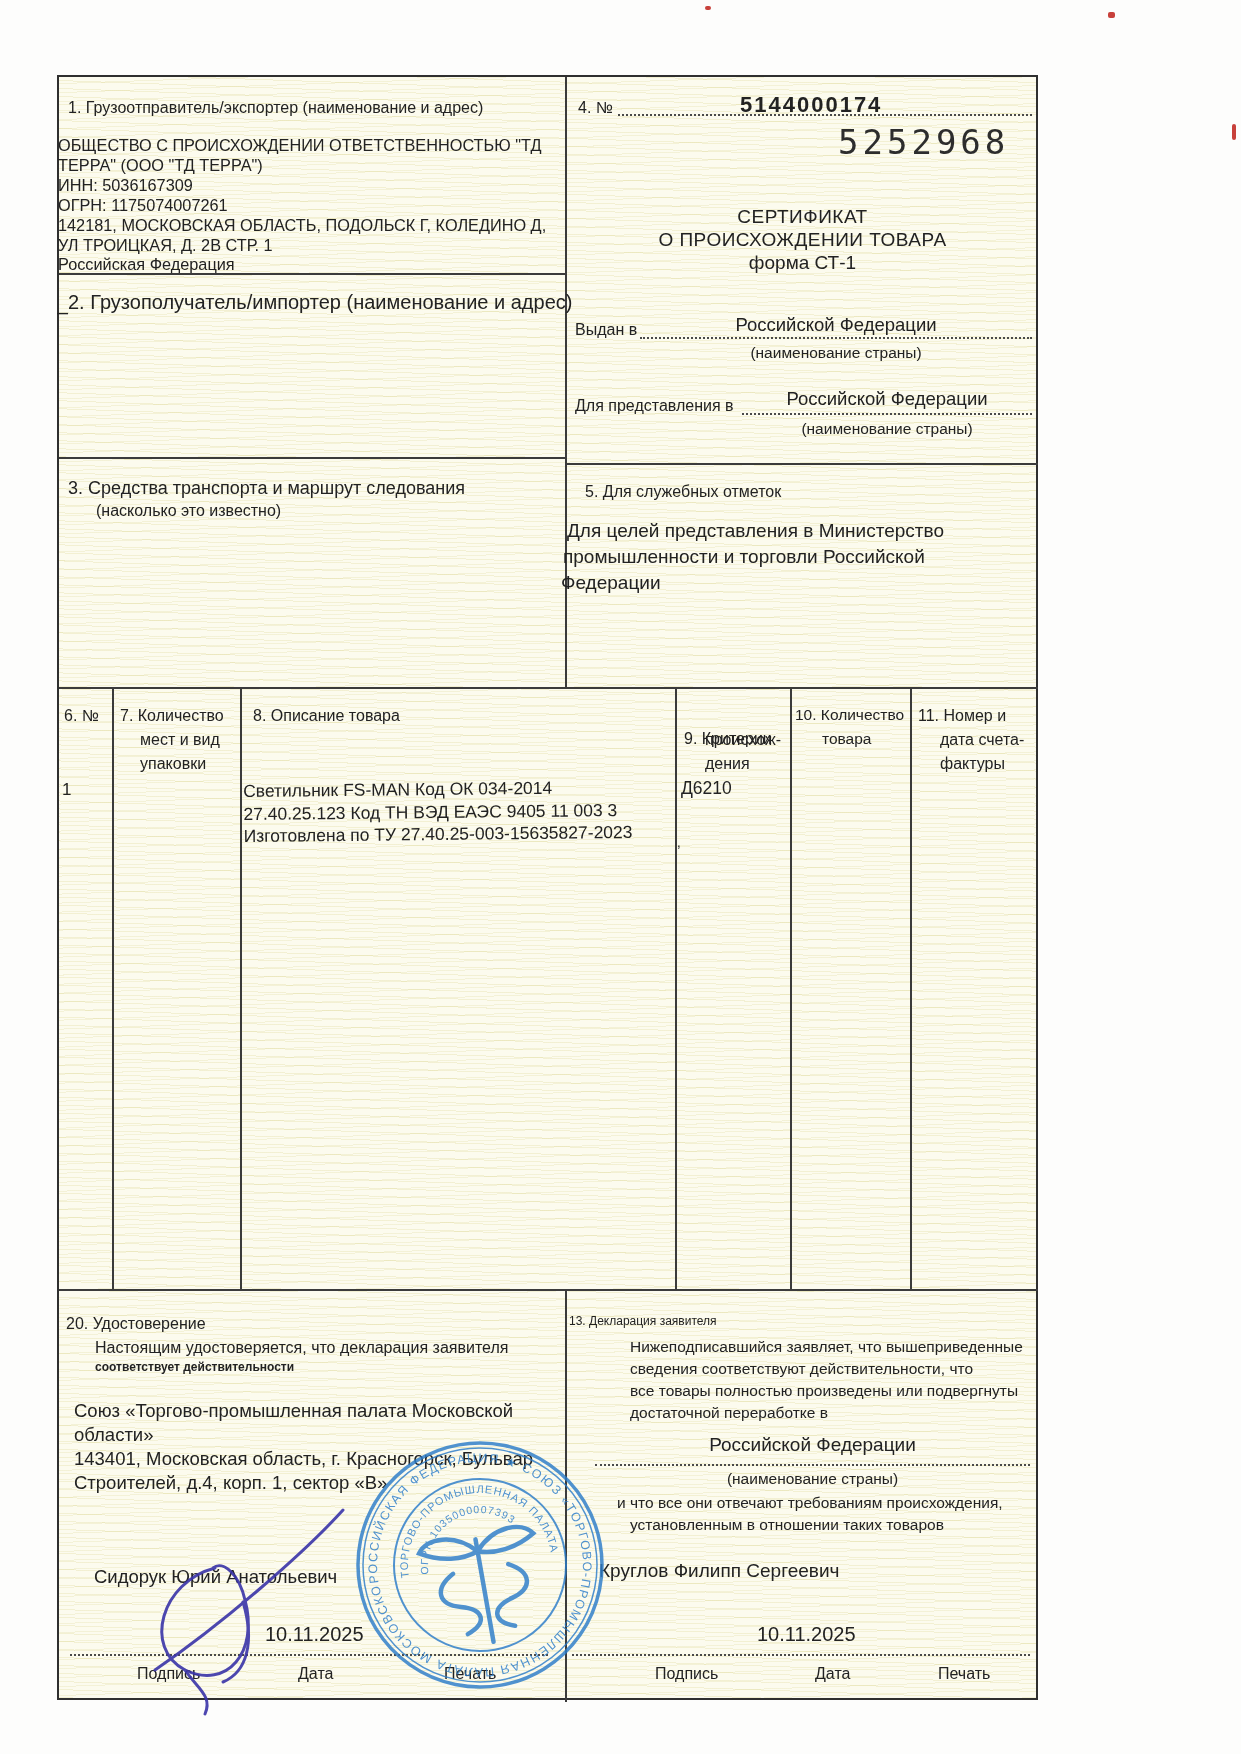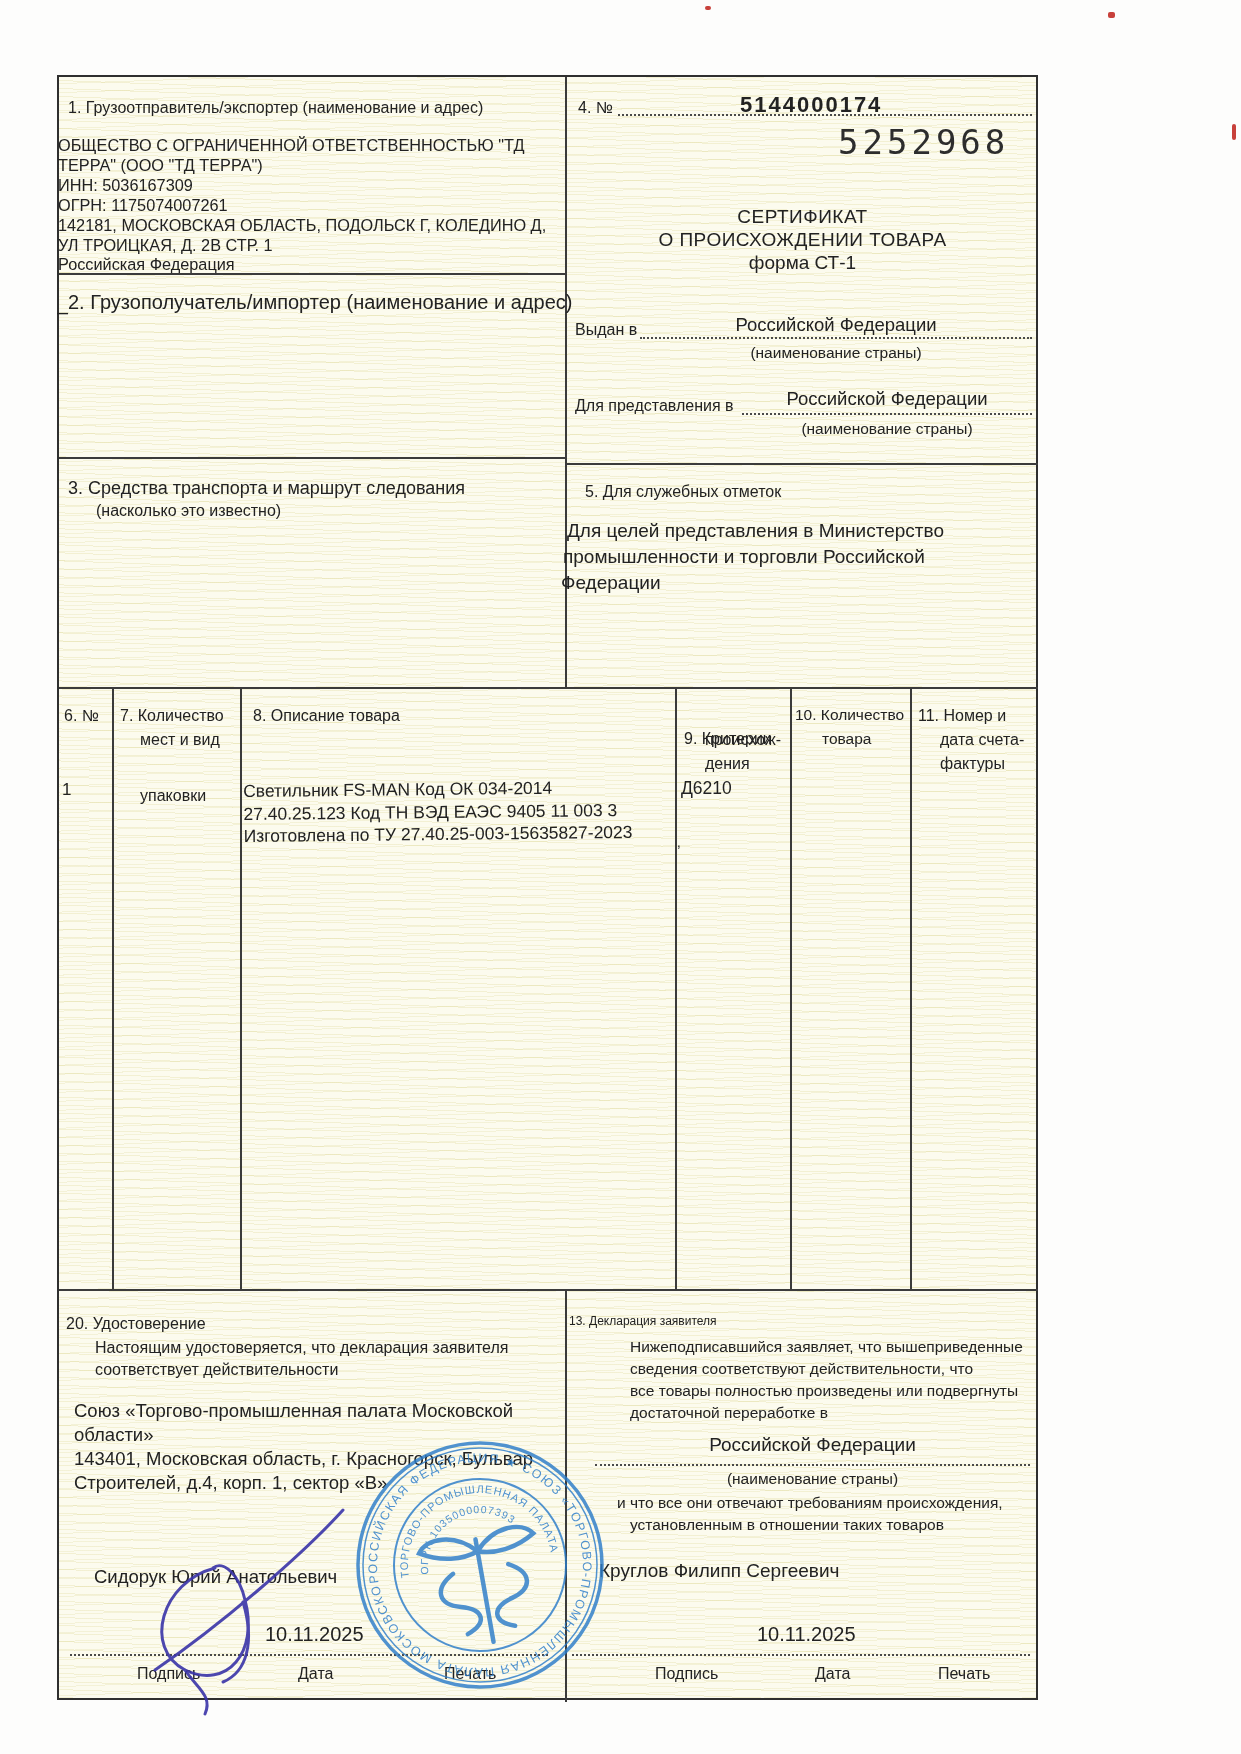--- a/index.html
+++ b/index.html
@@ -38,21 +38,21 @@
   <div class="ln" style="left:59px;top:687px;width:979px;height:2px;"></div>
   <div class="ln" style="left:59px;top:1289px;width:979px;height:2px;"></div>
   <div class="ln" style="left:565px;top:1289px;width:2px;height:413px;"></div>
   <div class="ln" style="left:112px;top:689px;width:2px;height:600px;"></div>
   <div class="ln" style="left:240px;top:689px;width:2px;height:600px;"></div>
   <div class="ln" style="left:675px;top:689px;width:2px;height:600px;"></div>
   <div class="ln" style="left:790px;top:689px;width:2px;height:600px;"></div>
   <div class="ln" style="left:910px;top:689px;width:2px;height:600px;"></div>
 
   <div class="t" style="left:68px;top:98px;font-size:16px;">1. Грузоотправитель/экспортер  (наименование и адрес)</div>
-  <div class="t" style="left:58px;top:136px;font-size:16.3px;">ОБЩЕСТВО С ОГРАНИЧЕННОЙ ОТВЕТСТВЕННОСТЬЮ "ТД</div>
+  <div class="t" style="left:58px;top:136px;font-size:16.3px;">ОБЩЕСТВО С ПРОИСХОЖДЕНИИ ОТВЕТСТВЕННОСТЬЮ "ТД</div>
   <div class="t" style="left:58px;top:156px;font-size:16.3px;">ТЕРРА" (ООО "ТД ТЕРРА")</div>
   <div class="t" style="left:58px;top:176px;font-size:16.3px;">ИНН: 5036167309</div>
   <div class="t" style="left:58px;top:196px;font-size:16.3px;">ОГРН: 1175074007261</div>
   <div class="t" style="left:58px;top:216px;font-size:16.3px;">142181, МОСКОВСКАЯ ОБЛАСТЬ, ПОДОЛЬСК Г, КОЛЕДИНО Д,</div>
   <div class="t" style="left:58px;top:236px;font-size:16.3px;">УЛ ТРОИЦКАЯ, Д. 2В СТР. 1</div>
   <div class="t" style="left:58px;top:255px;font-size:16.3px;">Российская Федерация</div>
 
   <div class="t" style="left:68px;top:290px;font-size:20px;">2. Грузополучатель/импортер (наименование и адрес)</div>
   <div class="t" style="left:57px;top:300px;font-size:20px;">–</div>
 
@@ -78,21 +78,21 @@
   <div class="tc" style="left:742px;top:420px;width:290px;font-size:15.5px;">(наименование страны)</div>
 
   <div class="t" style="left:585px;top:482px;font-size:16px;">5. Для служебных отметок</div>
   <div class="t" style="left:567px;top:520px;font-size:19px;">Для целей представления в Министерство</div>
   <div class="t" style="left:563px;top:546px;font-size:19px;">промышленности и торговли Российской</div>
   <div class="t" style="left:561px;top:572px;font-size:19px;">Федерации</div>
 
   <div class="t" style="left:64px;top:706px;font-size:16px;">6. №</div>
   <div class="t" style="left:120px;top:706px;font-size:16px;">7. Количество</div>
   <div class="t" style="left:140px;top:730px;font-size:16px;">мест и вид</div>
-  <div class="t" style="left:140px;top:754px;font-size:16px;margin-top:32px;">упаковки</div>
+  <div class="t" style="left:140px;top:754px;font-size:16px;">упаковки</div>
   <div class="t" style="left:253px;top:706px;font-size:16px;">8. Описание товара</div>
   <div class="t" style="left:684px;top:706px;font-size:16px;margin-top:23px;">9. Критерии</div>
   <div class="t" style="left:705px;top:730px;font-size:16px;">происхож-</div>
   <div class="t" style="left:705px;top:754px;font-size:16px;">дения</div>
   <div class="t" style="left:795px;top:706px;font-size:15.5px;">10. Количество</div>
   <div class="t" style="left:822px;top:730px;font-size:15.5px;">товара</div>
   <div class="t" style="left:918px;top:706px;font-size:16px;">11. Номер и</div>
   <div class="t" style="left:940px;top:730px;font-size:16px;">дата счета-</div>
   <div class="t" style="left:940px;top:754px;font-size:16px;">фактуры</div>
 
@@ -100,21 +100,21 @@
   <div style="position:absolute;left:243px;top:780px;transform:rotate(-0.6deg);transform-origin:left top;">
     <div style="font-size:17.5px;line-height:22.5px;white-space:nowrap;">Светильник FS-MAN Код ОК 034-2014</div>
     <div style="font-size:17.5px;line-height:22.5px;white-space:nowrap;">27.40.25.123 Код ТН ВЭД ЕАЭС 9405 11 003 3</div>
     <div style="font-size:17.5px;line-height:22.5px;white-space:nowrap;">Изготовлена по ТУ 27.40.25-003-15635827-2023</div>
   </div>
   <div class="t" style="left:681px;top:778px;font-size:17.5px;">Д6210</div>
   <div class="t" style="left:677px;top:832px;font-size:16px;color:#444;">‚</div>
 
   <div class="t" style="left:66px;top:1314px;font-size:16px;">20. Удостоверение</div>
   <div class="t" style="left:95px;top:1338px;font-size:16px;">Настоящим удостоверяется, что декларация заявителя</div>
-  <div class="t" style="left:95px;top:1360px;font-size:16px;">соответствует действительности</div>
+  <div class="t" style="left:95px;top:1360px;font-size:12px;font-weight:bold;">соответствует действительности</div>
   <div class="t" style="left:74px;top:1400px;font-size:18.5px;">Союз «Торгово-промышленная палата Московской</div>
   <div class="t" style="left:74px;top:1424px;font-size:18.5px;">области»</div>
   <div class="t" style="left:74px;top:1448px;font-size:18.5px;">143401, Московская область, г. Красногорск, Бульвар</div>
   <div class="t" style="left:74px;top:1472px;font-size:18.5px;">Строителей, д.4, корп. 1, сектор «В»</div>
   <div class="t" style="left:94px;top:1566px;font-size:18.5px;">Сидорук Юрий Анатольевич</div>
   <div class="t" style="left:265px;top:1622px;font-size:20px;">10.11.2025</div>
   <div class="dots" style="left:70px;top:1654px;width:478px;"></div>
   <div class="t" style="left:137px;top:1664px;font-size:16px;">Подпись</div>
   <div class="t" style="left:298px;top:1664px;font-size:16px;">Дата</div>
   <div class="t" style="left:444px;top:1664px;font-size:16px;">Печать</div>

